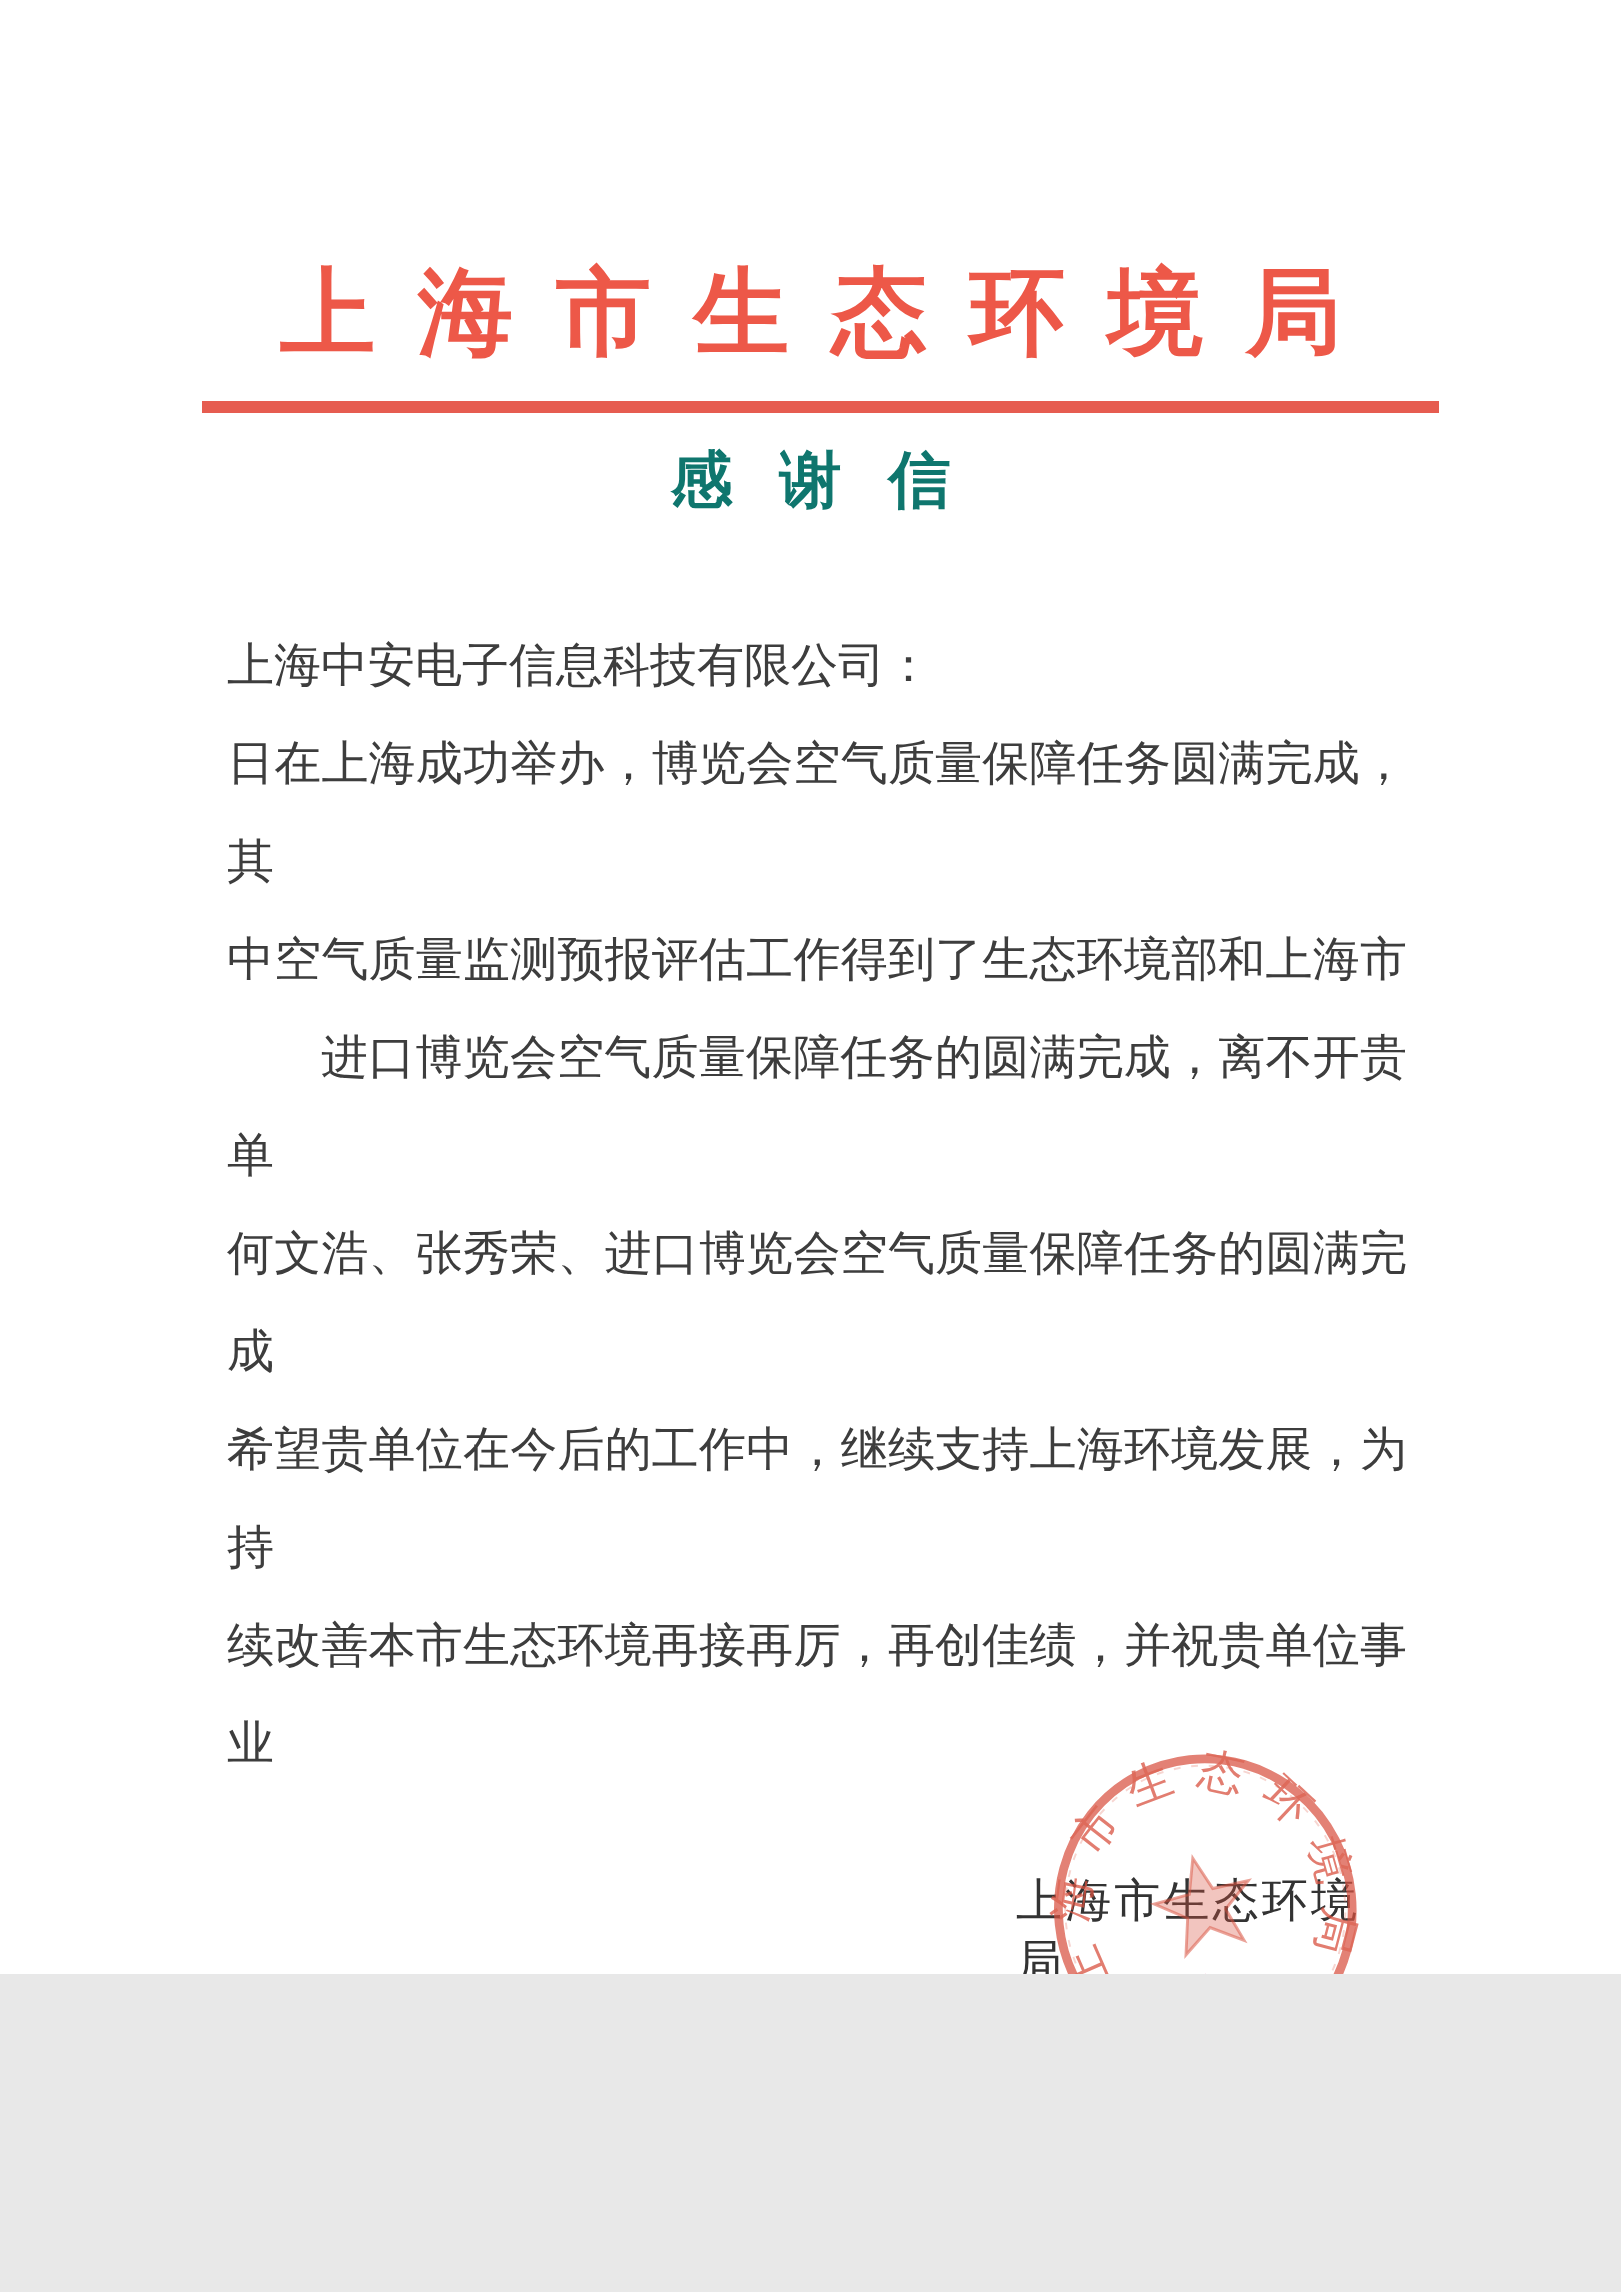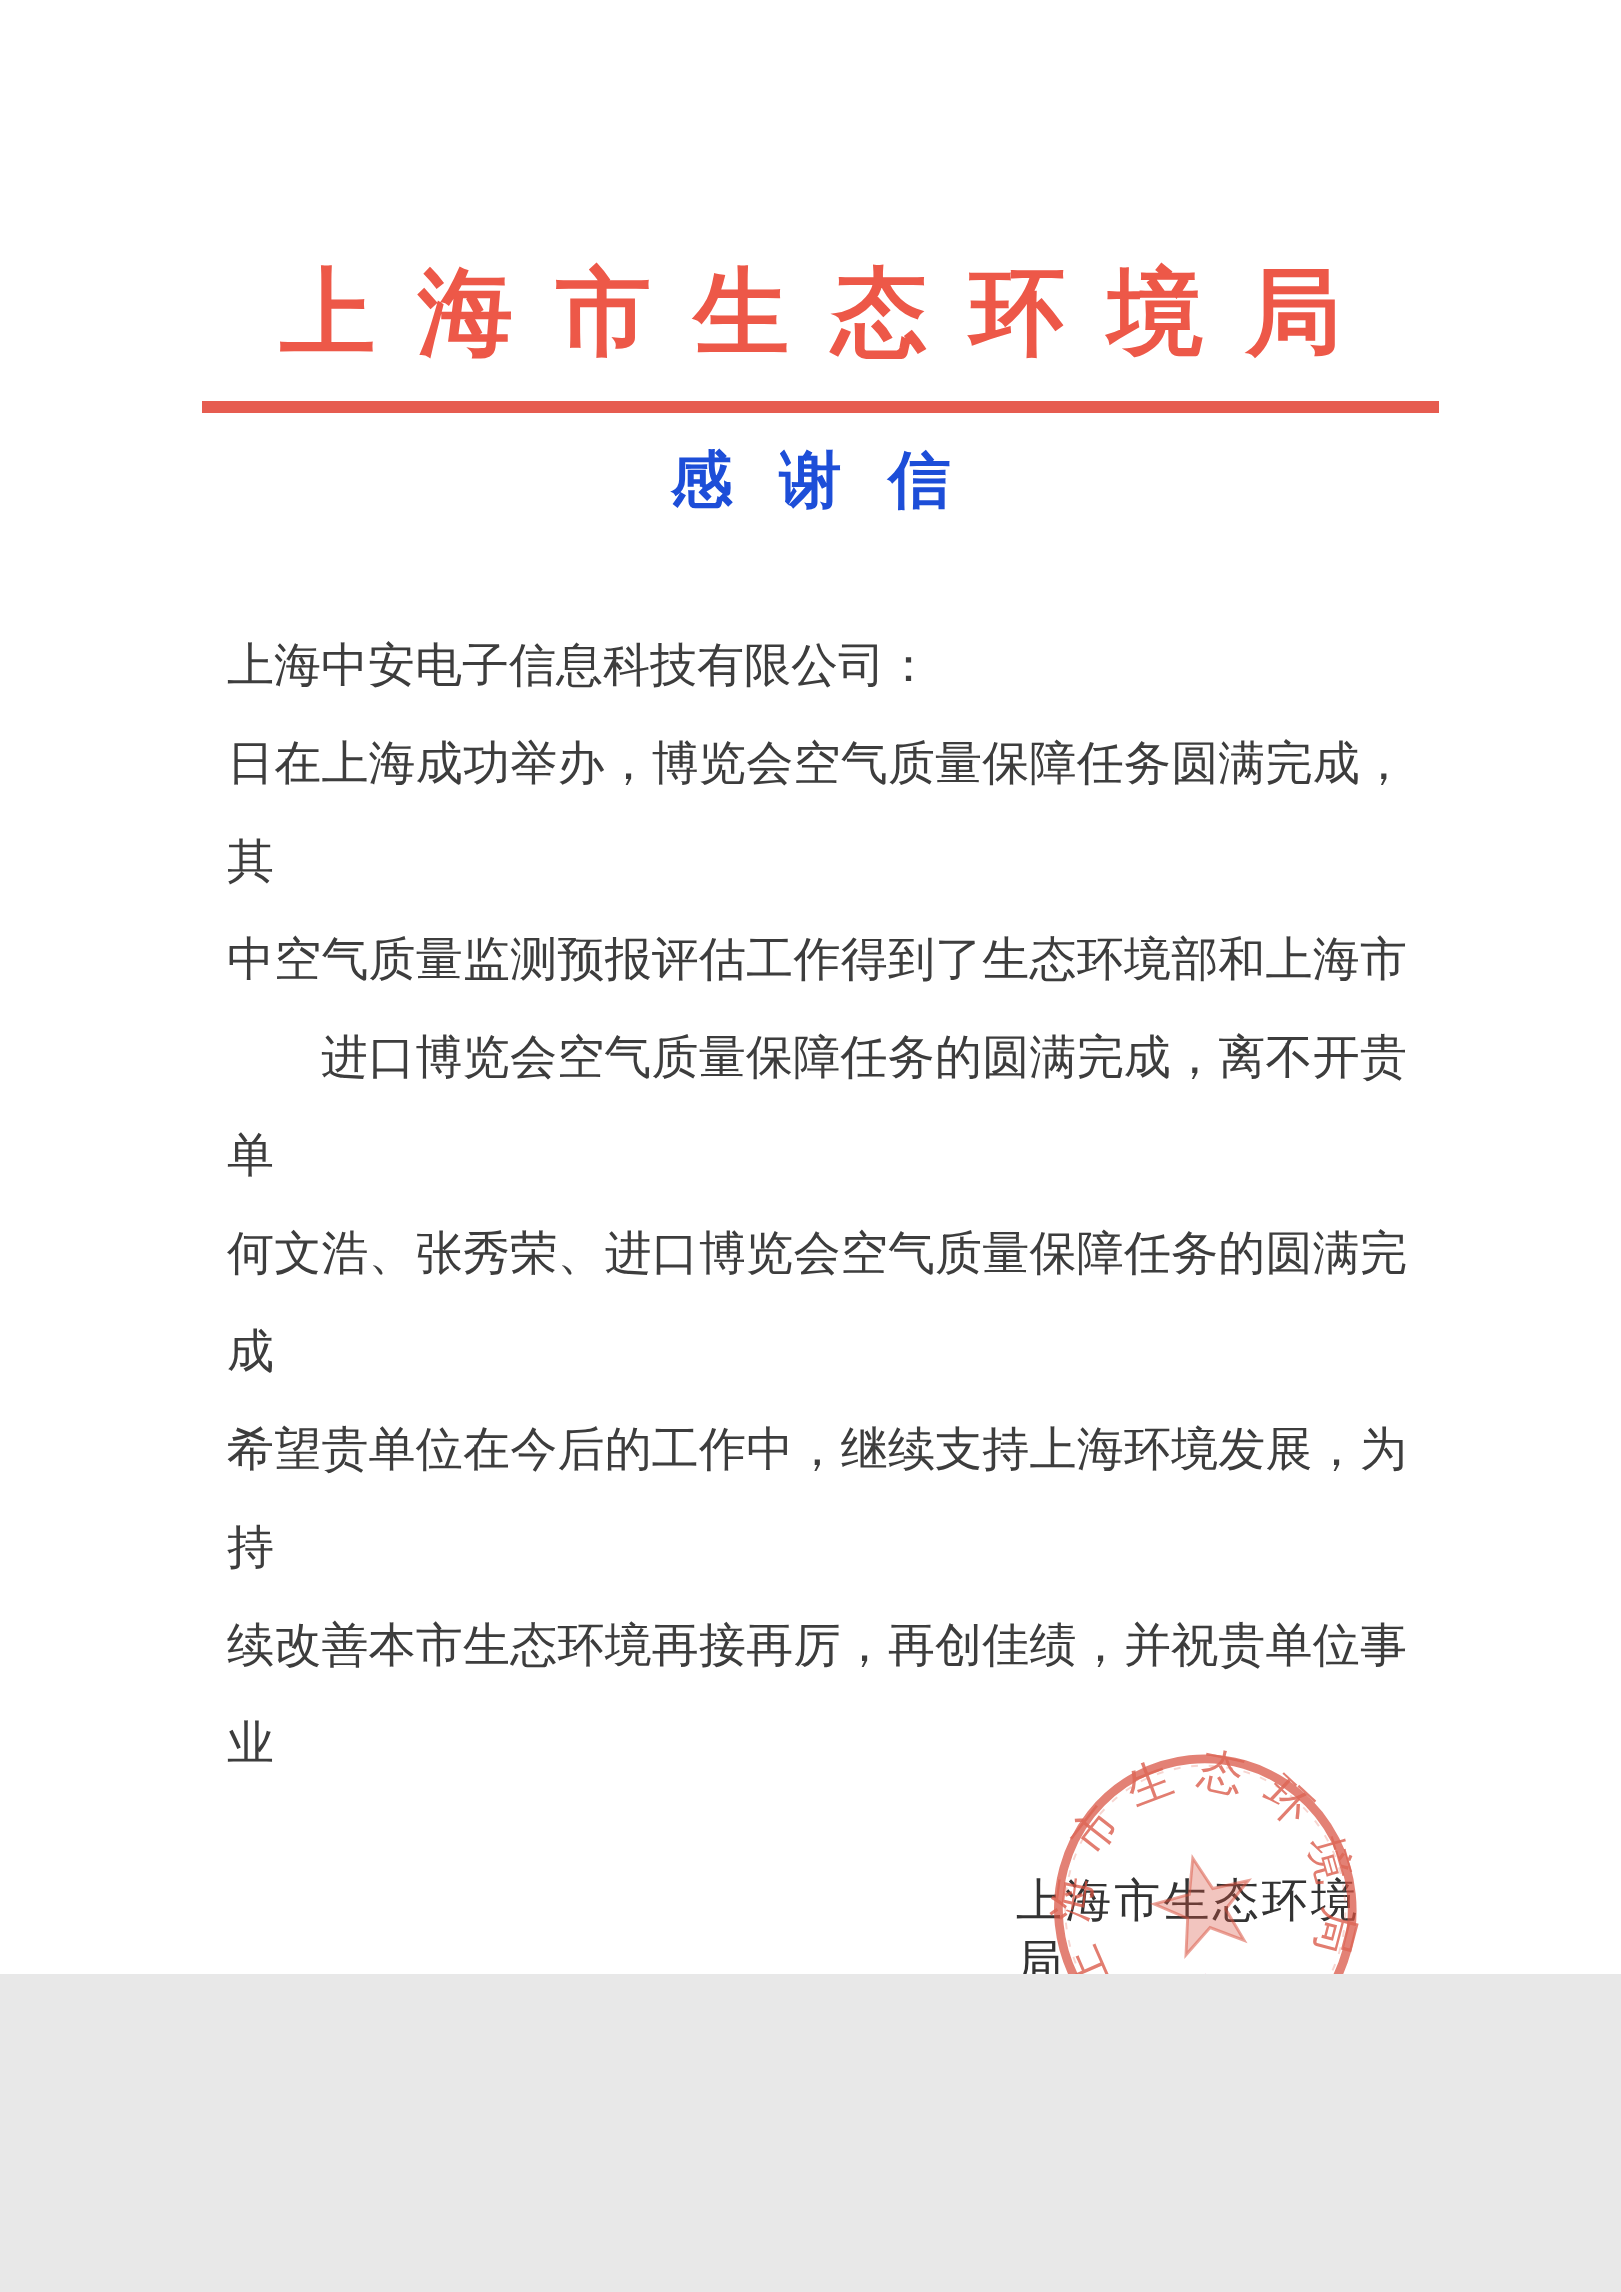--- a/index.html
+++ b/index.html
@@ -23,21 +23,21 @@
   .red-rule{
     position:absolute;top:401px;left:202px;
     width:1237px;height:11.8px;
     background:#e65c50;
   }
   
   .doc-title{
     position:absolute;top:443px;left:0;width:1621px;
     text-align:center;
     font-size:62px;line-height:74px;font-weight:600;
-    color:#1d4ed8;
+    color:#0f766e;
     letter-spacing:47px;text-indent:47px;
     white-space:nowrap;
   }
   
   .body-block{
     position:absolute;top:616px;left:227px;width:1180px;
     font-size:47px;line-height:98px;
     color:#3d3d3d;
   }
   .line{white-space:nowrap;}

